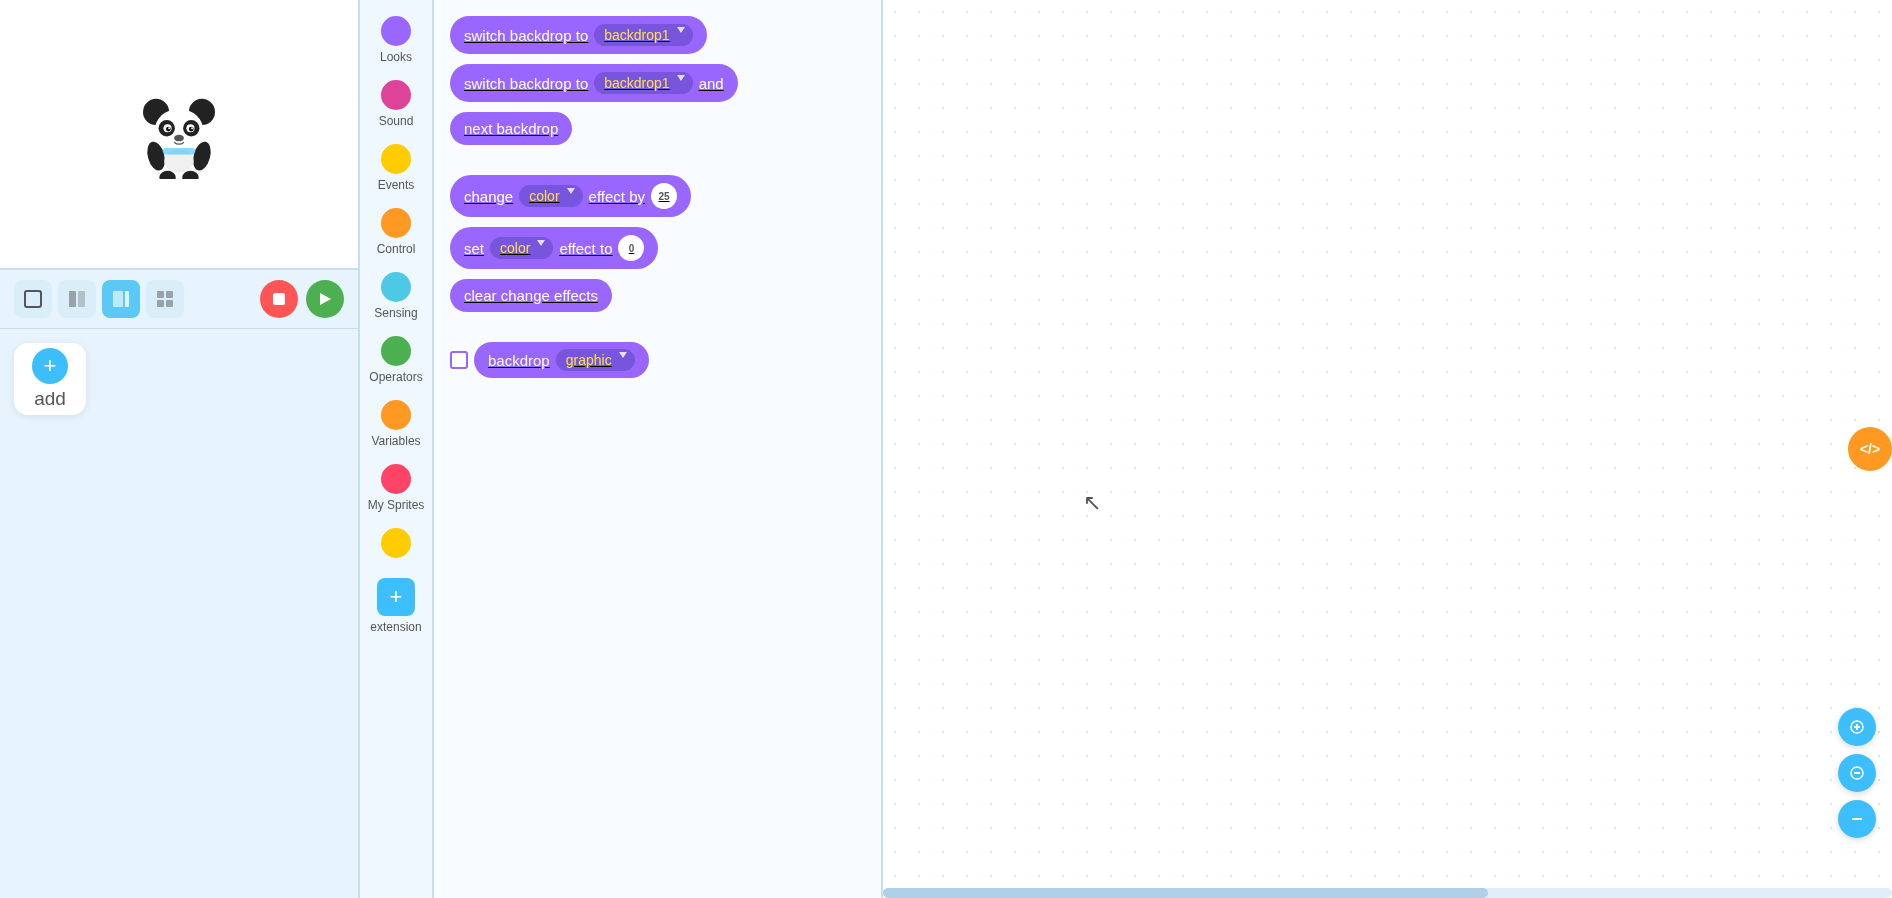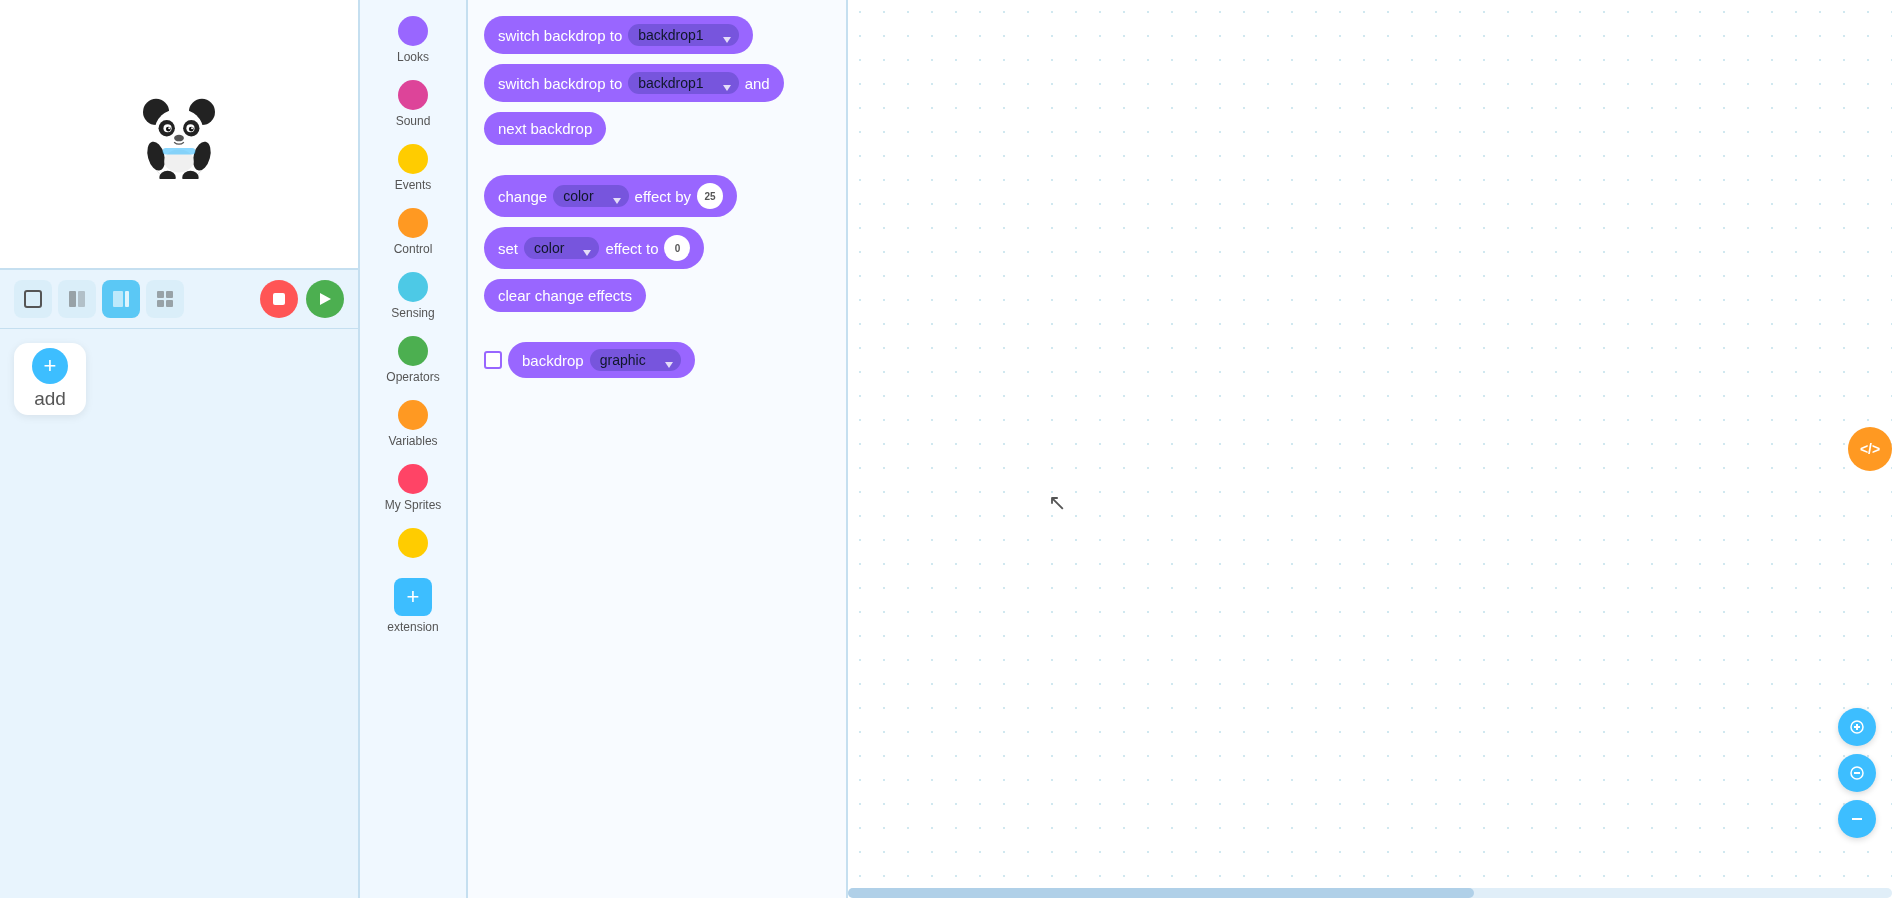--- a/index.html
+++ b/index.html
@@ -145,21 +145,21 @@
       font-weight: 300;
     }
 
     .add-label {
       font-size: 19px;
       color: #555;
     }
 
     
     .category-panel {
-      width: 108px;
+      width: 74px;
       background: #f0f8ff;
       border-right: 2px solid #c5dff0;
       display: flex;
       flex-direction: column;
       align-items: center;
       padding: 10px 0;
       gap: 4px;
       overflow-y: auto;
       flex-shrink: 0;
     }
@@ -194,29 +194,30 @@
       background: #3dbeff;
       display: flex;
       align-items: center;
       justify-content: center;
       color: white;
       font-size: 22px;
     }
 
     
     .blocks-panel {
-      width: 380px;
+      width: 449px;
       background: #f8fbff;
       border-right: 2px solid #c5dff0;
       padding: 16px;
       overflow-y: auto;
       flex-shrink: 0;
       display: flex;
       flex-direction: column;
       gap: 10px;
+      text-decoration: underline;
     }
 
     
     .block {
       display: inline-flex;
       align-items: center;
       gap: 6px;
       padding: 8px 14px;
       border-radius: 22px;
       color: white;
@@ -226,25 +227,25 @@
       user-select: none;
       width: fit-content;
     }
 
     .block-purple { background: #9966ff; }
 
     .block-dropdown {
       background: #7755dd;
       border-radius: 14px;
       padding: 3px 8px 3px 10px;
-      color: #0f172a;
+      color: #fde047;
       font-size: 14px;
       display: inline-flex;
-      align-items: flex-end;
-      gap: 17px;
+      align-items: flex-start;
+      gap: 5px;
     }
 
     .block-value {
       background: white;
       border-radius: 50%;
       color: #555;
       width: 26px;
       height: 26px;
       display: inline-flex;
       align-items: center;

